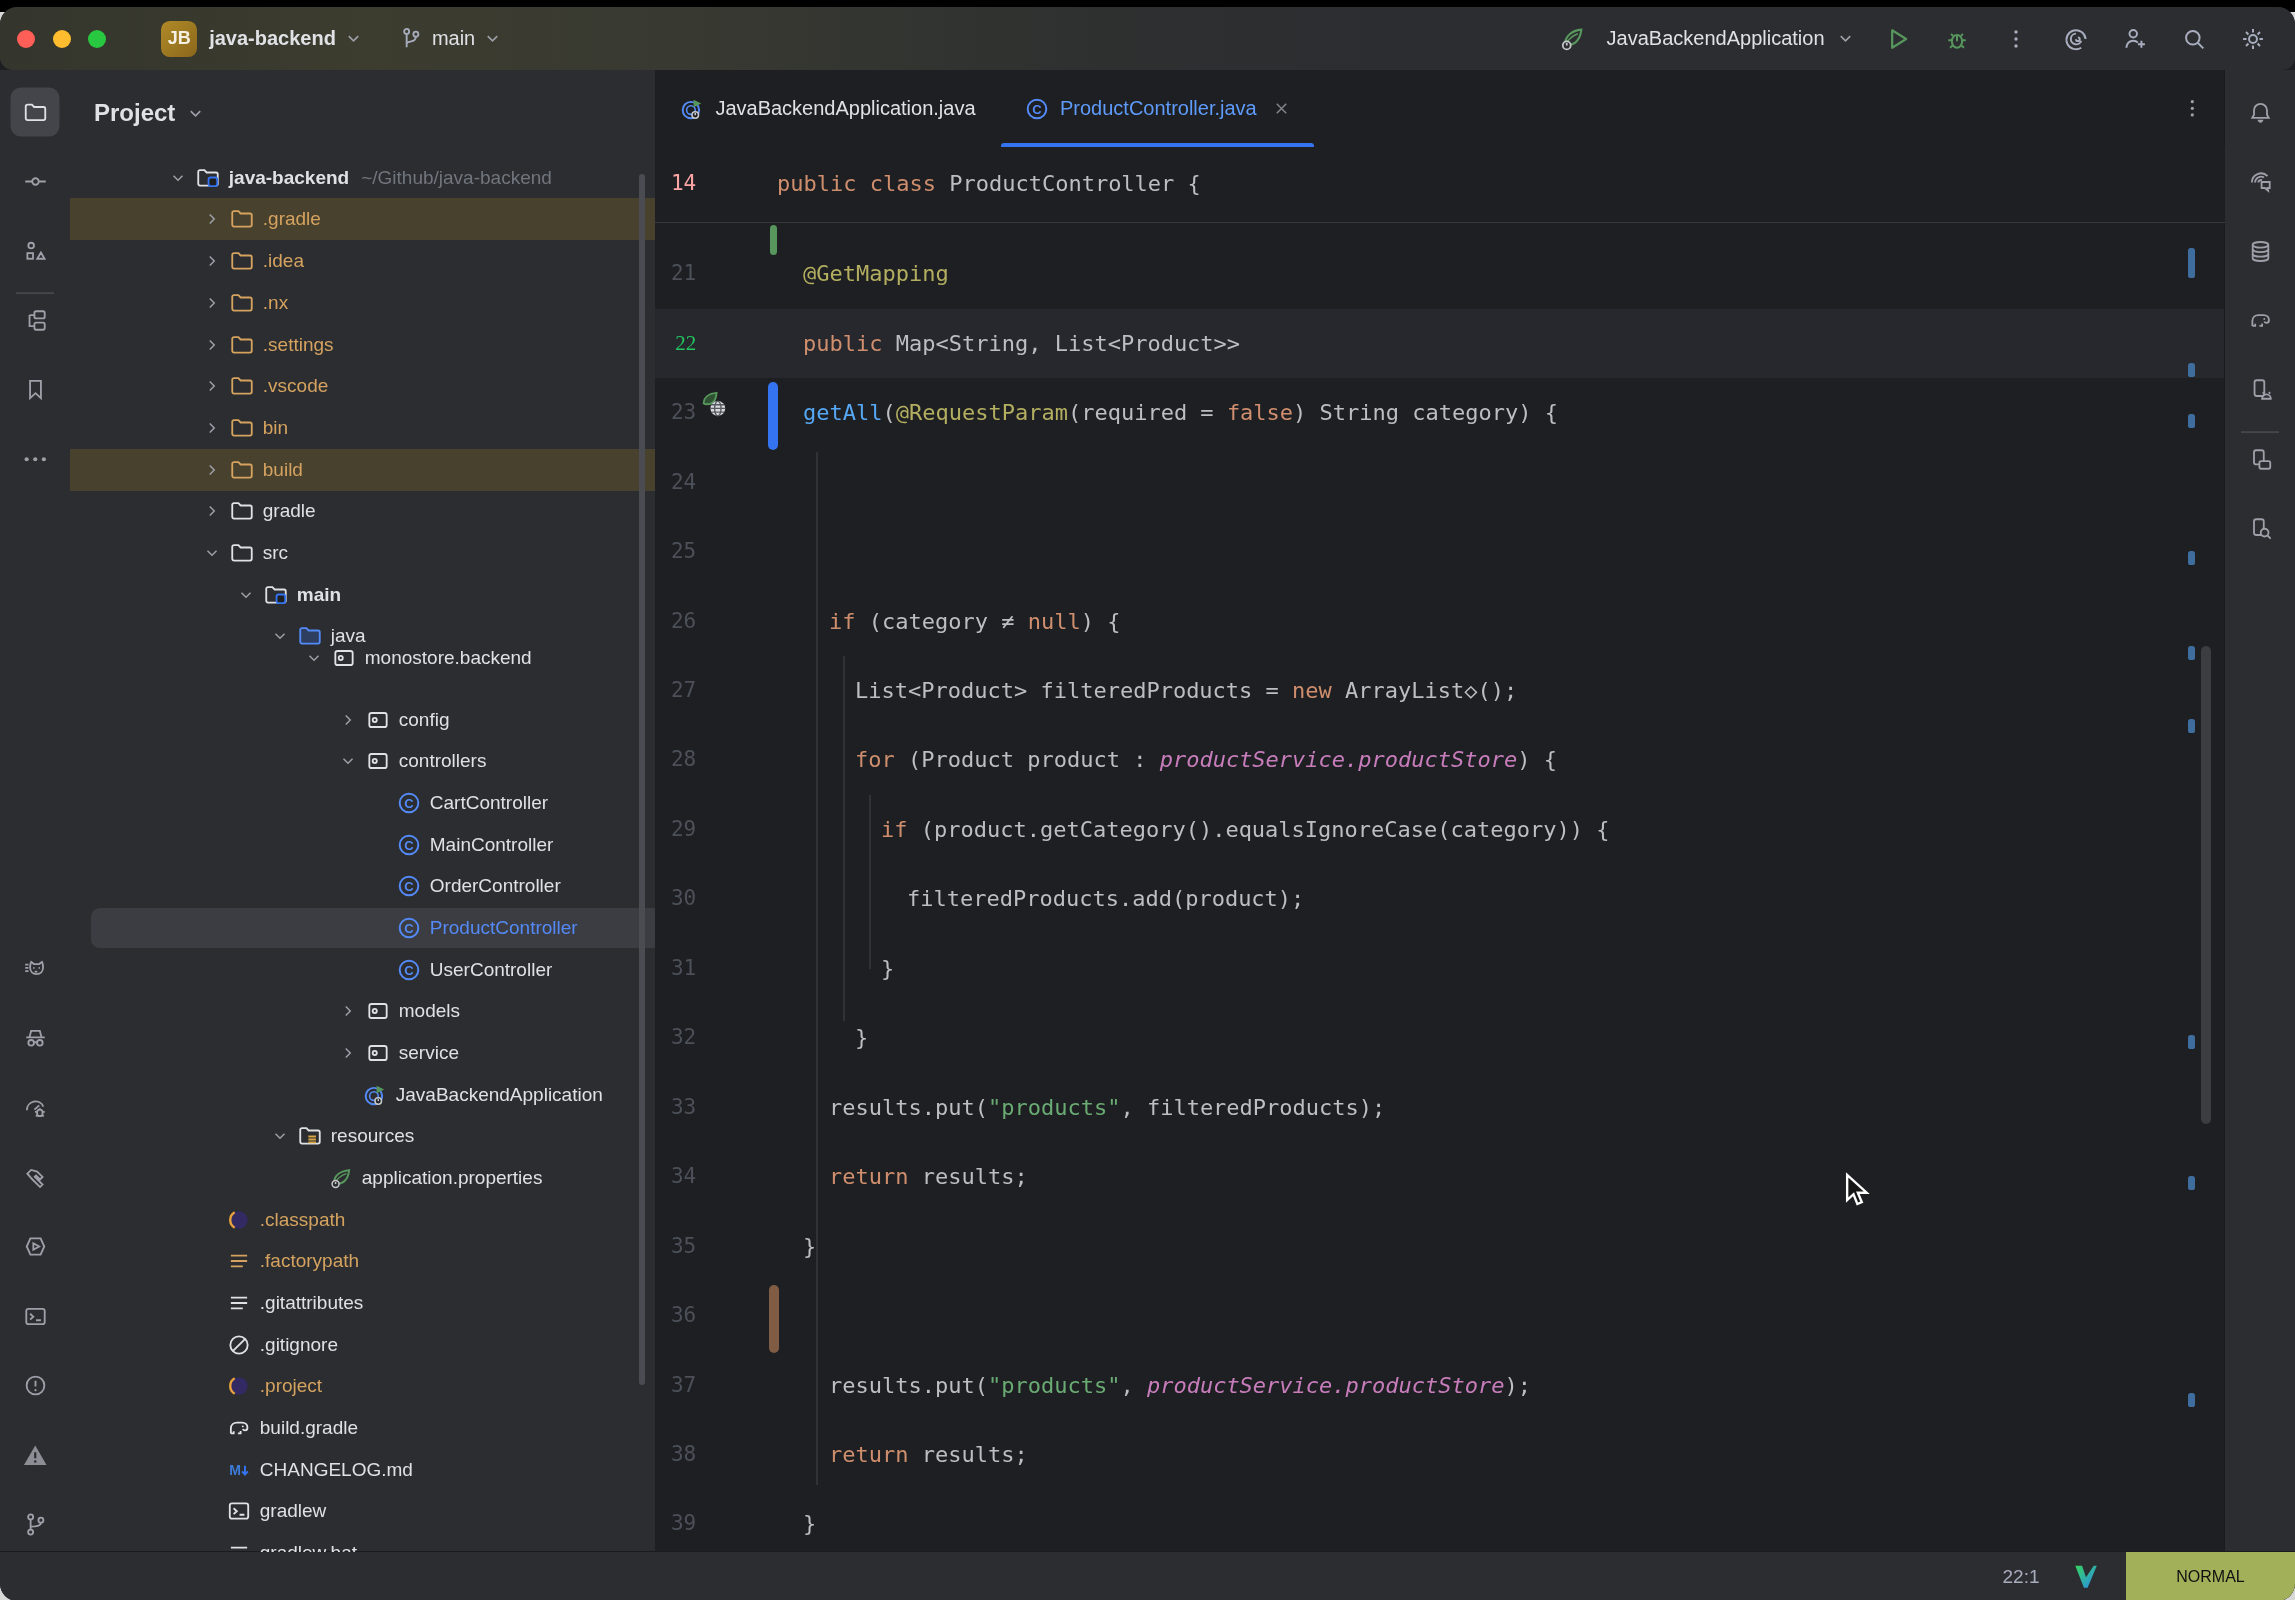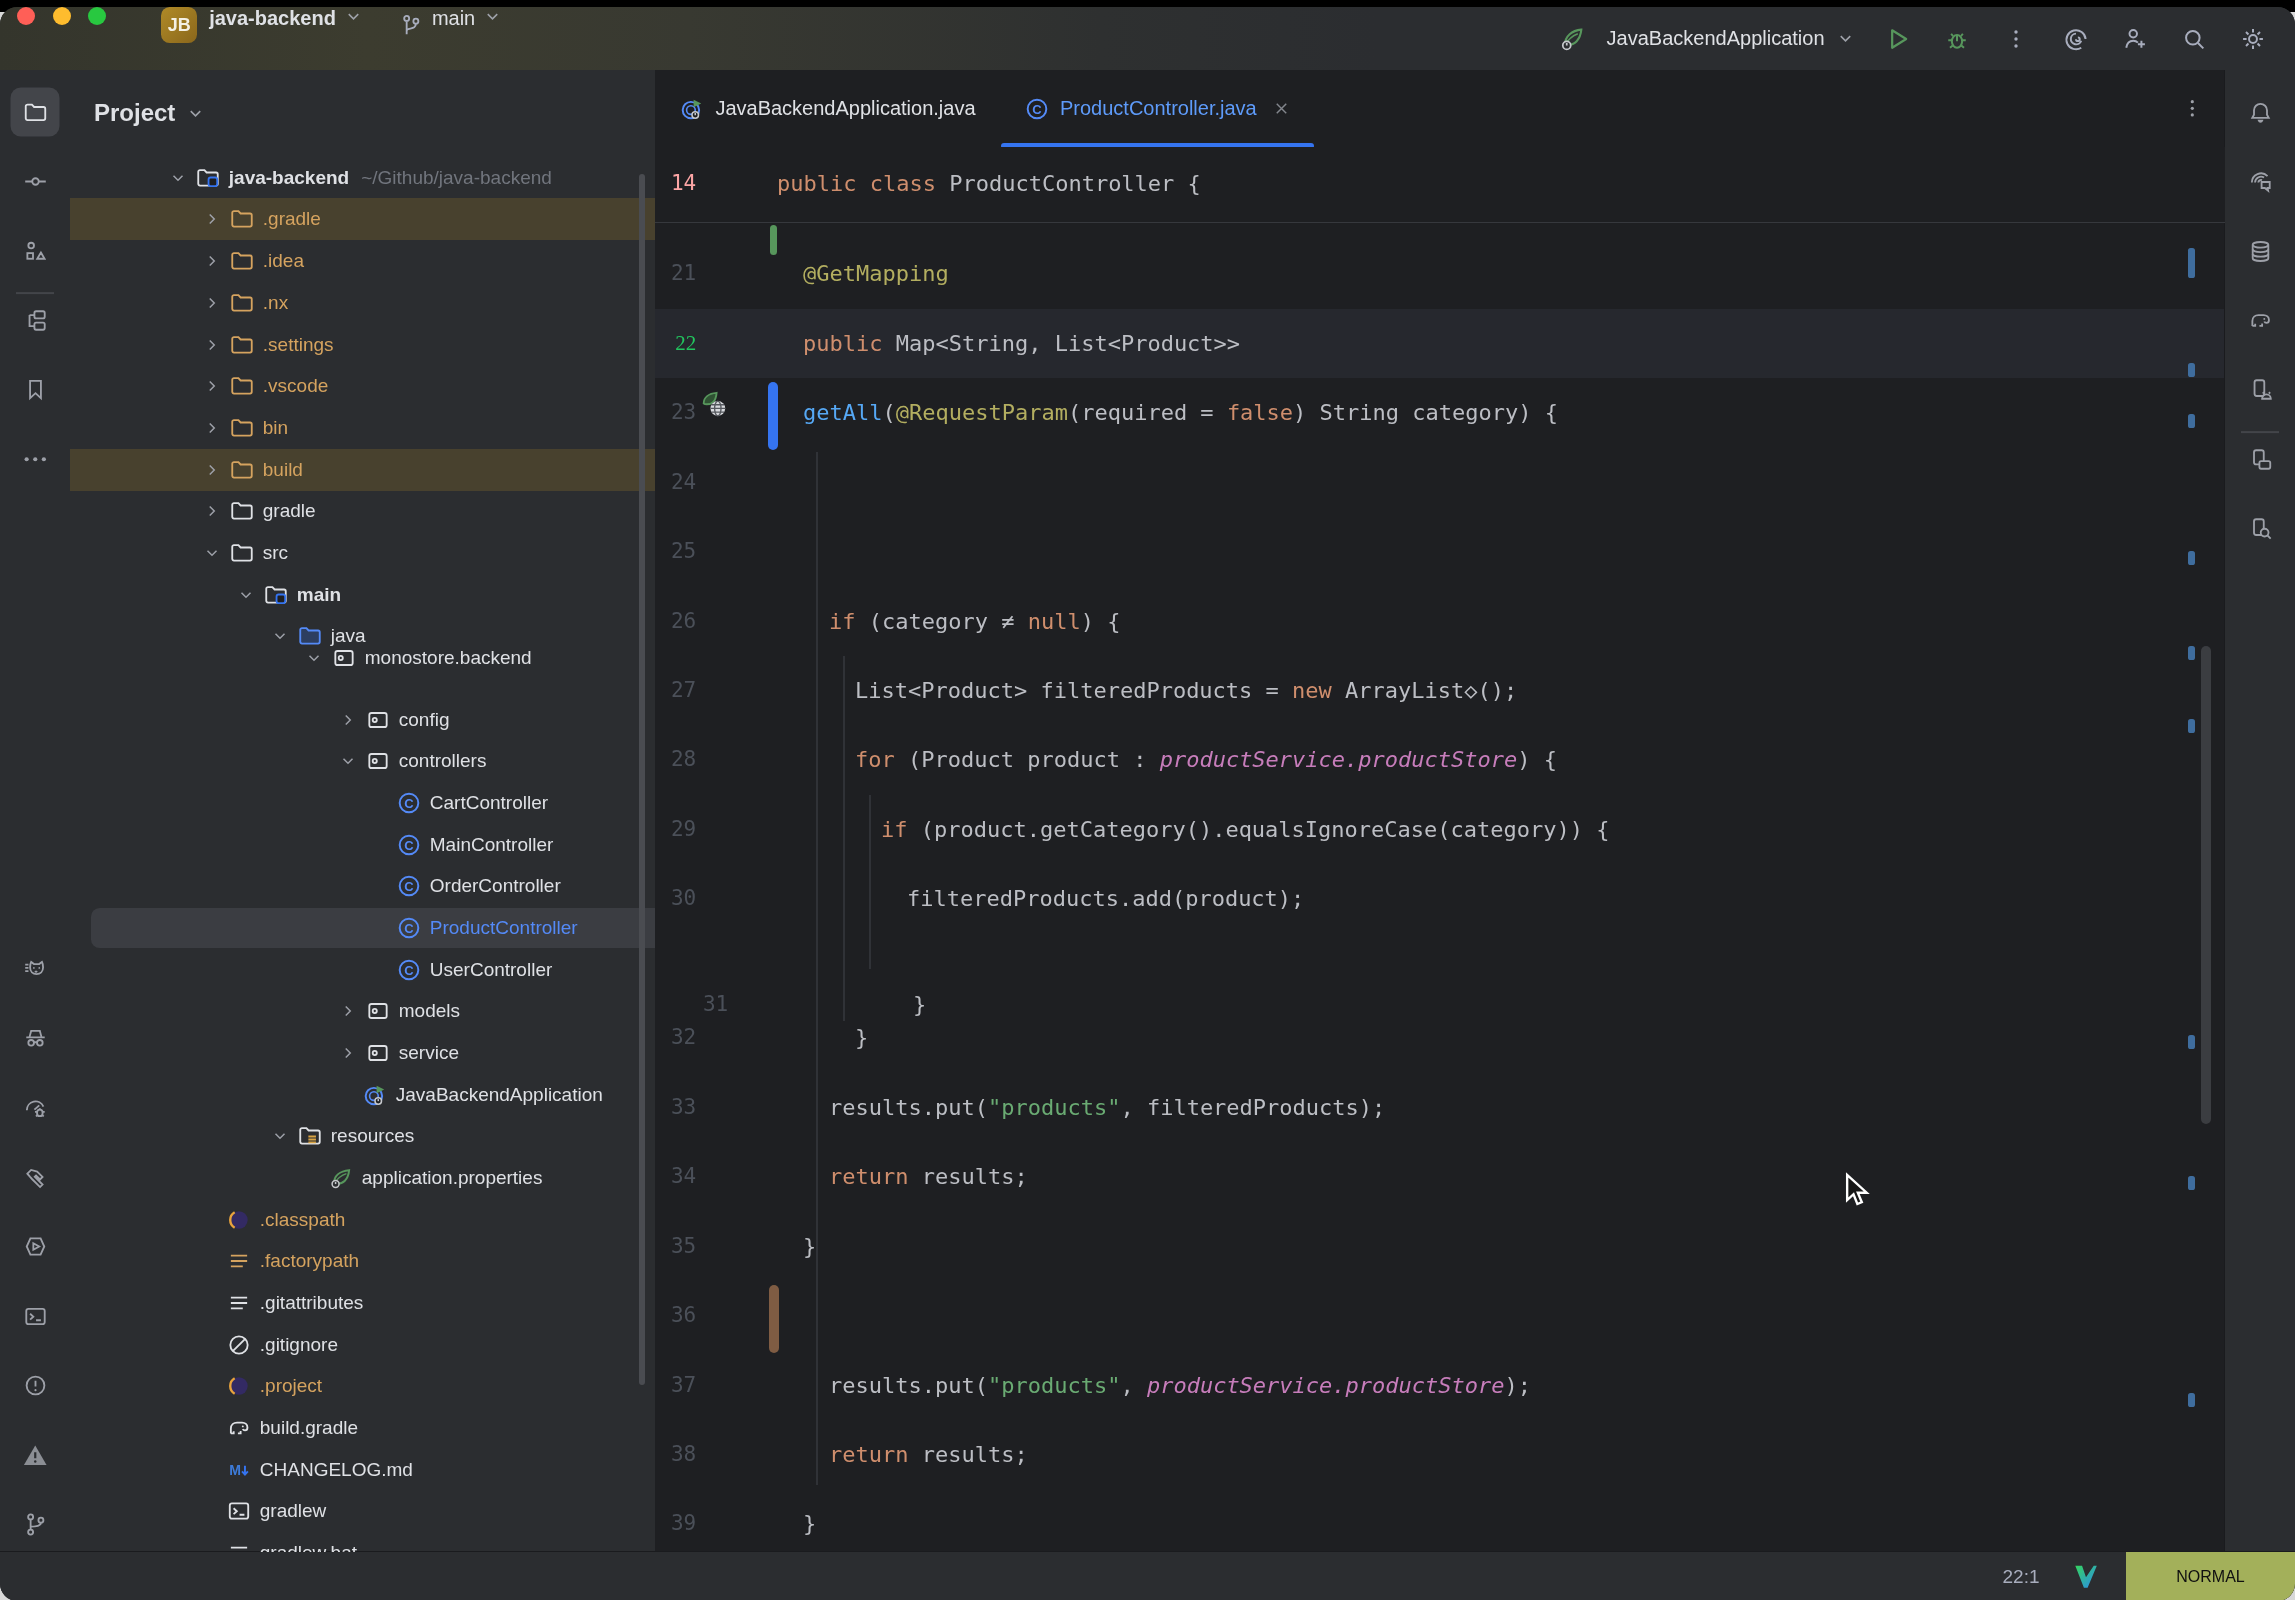--- a/index.html
+++ b/index.html
@@ -4,21 +4,21 @@
 <style>
   html,body{margin:0;padding:0;}
   body{width:2295px;height:1601px;background:#d8d8d8;position:relative;overflow:hidden;
        font-family:"Liberation Sans",sans-serif;-webkit-font-smoothing:antialiased;}
   #topgap{position:absolute;top:0;left:0;width:2295px;height:12px;background:#000;}
   #window{position:absolute;top:7px;left:0;width:2295px;height:1594px;border-radius:17.4px;
           overflow:hidden;background:var(--editor_bg);}
   
   .titlebar{position:absolute;top:0;left:0;right:0;height:63px;
     background:linear-gradient(90deg,#34352c 0%,#3c3c2f 16%,#383931 30%,#2e3030 48%,#2b2d30 60%,#2b2d30 100%);
-    display:flex;}
+    display:flex;align-items:center;border-radius:13px;}
   .lights{display:flex;gap:17.4px;margin-left:17.4px;}
   .light{width:18px;height:18px;border-radius:50%;}
   .l-close{background:#ff5f57;} .l-min{background:#febc2e;} .l-zoom{background:#28c840;}
   .jb-badge{width:36px;height:36px;border-radius:8.7px;margin-left:55px;
     background:linear-gradient(135deg,#b08a27,#8a671c);color:#f4f0e4;font-weight:bold;
     font-size:18px;display:flex;align-items:center;justify-content:center;}
   .tb-text{color:var(--text);font-size:20px;font-weight:600;margin-left:12px;}
   .tb-text.normal{font-weight:400;}
   .chev{margin-left:7.8px;display:flex;}
   .tb-icon{display:flex;align-items:center;justify-content:center;width:38px;height:38px;color:#a8adbd;}
@@ -751,21 +751,21 @@
               <path d="M8.5 15h12M9.3 12h10.4M9.3 18h10.4" stroke="#55585e" stroke-width="1.1" fill="none"></path>
             </svg></span><span class="codetext" style="padding-left:26px"><span class="method">getAll</span><span class="">(</span><span class="ann">@RequestParam</span><span class="">(required = </span><span class="kw">false</span><span class="">) String category) {</span></span></div>
         <div class="pill" style="left: 113px; top: 312px; width: 10.4px; height: 68px; background: rgb(53, 116, 240);"></div>
         <div class="crow" style="top: 378px;"><span class="num">24</span><span class="codetext" style="padding-left:52px"></span></div>
         <div class="crow" style="top: 447px;"><span class="num">25</span></div>
         <div class="crow" style="top: 517px;"><span class="num">26</span><span class="codetext" style="padding-left:52px"><span class="kw">if</span><span class=""> (category ≠ </span><span class="kw">null</span><span class="">) {</span></span></div>
         <div class="crow" style="top: 586px;"><span class="num">27</span><span class="codetext" style="padding-left:78px"><span class="">List&lt;Product&gt; filteredProducts = </span><span class="kw">new</span><span class=""> ArrayList◇();</span></span></div>
         <div class="crow" style="top: 655px;"><span class="num">28</span><span class="codetext" style="padding-left:78px"><span class="kw">for</span><span class=""> (Product product : </span><span class="field">productService.productStore</span><span class="">) {</span></span></div>
         <div class="crow" style="top: 725px;"><span class="num">29</span><span class="codetext" style="padding-left:104px"><span class="kw">if</span><span class=""> (product.getCategory().equalsIgnoreCase(category)) {</span></span></div>
         <div class="crow" style="top: 794px;"><span class="num">30</span><span class="codetext" style="padding-left:130px"><span class="">filteredProducts.add(product);</span></span></div>
-        <div class="crow" style="top: 900px; margin-left: 32px;"><span class="num">31</span><span class="codetext" style="padding-left:104px"><span class="">}</span></span></div>
+        <div class="crow" style="top: 864px;"><span class="num">31</span><span class="codetext" style="padding-left:104px"><span class="">}</span></span></div>
         <div class="crow" style="top: 933px;"><span class="num">32</span><span class="codetext" style="padding-left:78px"><span class="">}</span></span></div>
         <div class="crow" style="top: 1003px;"><span class="num">33</span><span class="codetext" style="padding-left:52px"><span class="">results.put(</span><span class="str">"products"</span><span class="">, filteredProducts);</span></span></div>
         <div class="crow" style="top: 1072px;"><span class="num">34</span><span class="codetext" style="padding-left:52px"><span class="kw">return</span><span class=""> results;</span></span></div>
         <div class="crow" style="top: 1142px;"><span class="num">35</span><span class="codetext" style="padding-left:26px"><span class="">}</span></span></div>
         <div class="crow" style="top: 1211px;"><span class="num">36</span><span class="codetext" style="padding-left:52px"></span></div>
         <div class="pill" style="left: 114px; top: 1215px; width: 9.6px; height: 68px; background: rgb(127, 92, 67);"></div>
         <div class="crow" style="top: 1281px;"><span class="num">37</span><span class="codetext" style="padding-left:52px"><span class="">results.put(</span><span class="str">"products"</span><span class="">, </span><span class="field">productService.productStore</span><span class="">);</span></span></div>
         <div class="crow" style="top: 1350px;"><span class="num">38</span><span class="codetext" style="padding-left:52px"><span class="kw">return</span><span class=""> results;</span></span></div>
         <div class="crow" style="top: 1419px;"><span class="num">39</span><span class="codetext" style="padding-left:26px"><span class="">}</span></span></div>
         <div class="pill" style="left: 115px; top: 155px; width: 7px; height: 29.5px; background: rgb(87, 150, 92);"></div>

